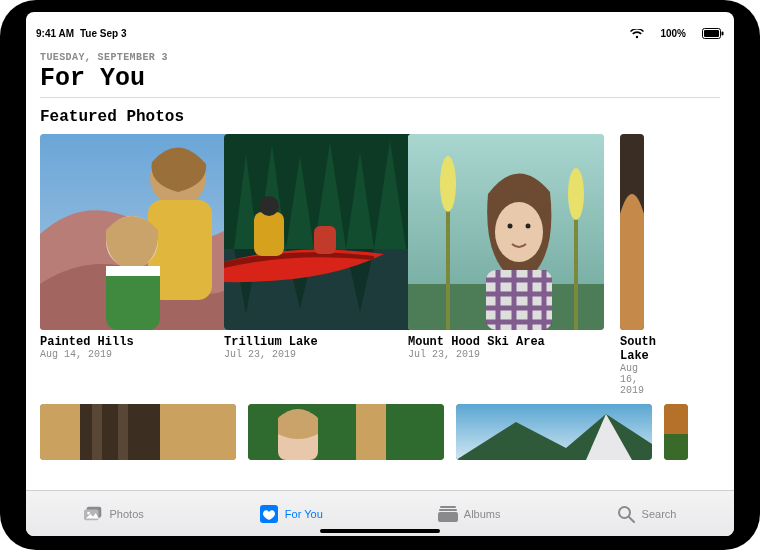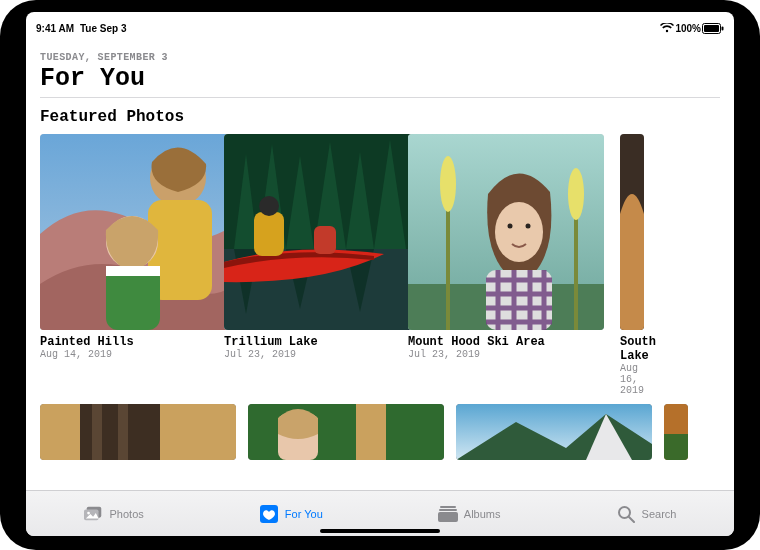--- a/index.html
+++ b/index.html
@@ -4,24 +4,24 @@
 <style>
   * { margin: 0; padding: 0; box-sizing: border-box; }
   html, body { width: 760px; height: 550px; font-family: -apple-system, "Helvetica Neue", Arial, sans-serif; background: #fff; }
   .device {
     width: 760px; height: 550px; background: #000; border-radius: 36px; padding: 12px 26px 14px 26px; position: relative;
   }
   .screen {
     width: 100%; height: 100%; background: #fff; border-radius: 8px; overflow: hidden; display: flex; flex-direction: column; position: relative;
   }
   .status-bar {
-    height: 20px; display: flex; align-items: center; justify-content: space-between; padding: 16px 10px; font-size: 10px; font-weight: 600; color: #000;
+    height: 20px; display: flex; align-items: flex-start; justify-content: space-between; padding: 16px 10px; font-size: 10px; font-weight: 600; color: #000;
   }
   .status-left { display: flex; gap: 6px; align-items: center; }
-  .status-right { display: flex; gap: 1px; align-items: center; }
+  .status-right { display: flex; gap: 16px; align-items: center; }
   .wifi-icon, .battery-icon { display: inline-block; }
   .wifi-icon svg, .battery-icon svg { display: block; }
   .content { flex: 1; overflow: hidden; padding: 4px 14px 0 14px; display: flex; flex-direction: column; font-family: Liberation Mono, monospace; }
   .date-line { font-size: 10px; font-weight: 600; color: #8a8a8e; letter-spacing: 0.4px; margin-top: 4px; }
   .page-title { font-size: 25px; font-weight: 700; color: #000; margin-top: 1px; }
   .rule { border: none; border-top: 1px solid #d9d9dc; margin-top: 4px; }
   .section-head { display: flex; justify-content: space-between; align-items: flex-end; margin-top: 10px; }
   .section-title { font-size: 16px; font-weight: 700; color: #000; }
   .see-all { font-size: 13px; color: #007aff; cursor: pointer; }
   .h-scroll { display: flex; gap: 12px; margin-top: 8px; overflow: hidden; }

